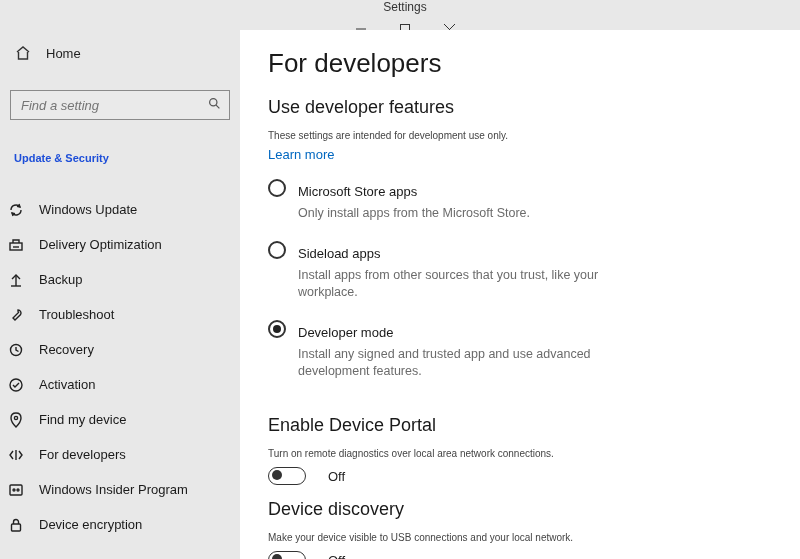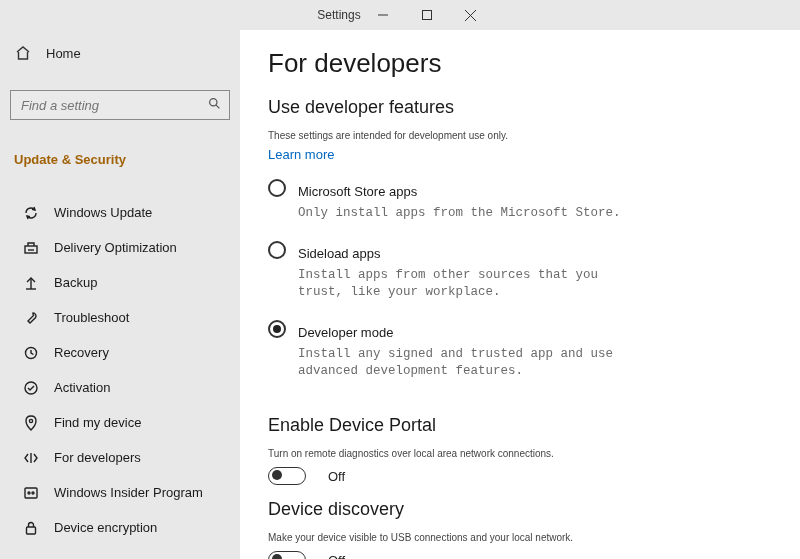--- a/index.html
+++ b/index.html
@@ -13,23 +13,24 @@
     height: 559px;
     overflow: hidden;
     position: relative;
   }
 
   
   .titlebar {
     height: 30px;
     display: flex;
     align-items: center;
-    justify-content: center;
+    justify-content: flex-start;
     background: #e8e8e8;
     padding-left: 10px;
+    flex-direction: column;
   }
   .titlebar .title {
     font-size: 12px;
     color: #333;
   }
   .winctrls { display: flex; }
   .winbtn {
     width: 44px;
     height: 30px;
     display: flex;
@@ -81,32 +82,32 @@
     outline: none;
     background: transparent;
     font-size: 13px;
     color: #333;
     font-style: italic;
   }
   .search .sicon { color: #555; font-size: 13px; }
 
   .category {
     font-weight: 600;
-    font-size: 13px;
+    font-size: 11px;
     padding: 0 14px 10px 14px;
-    color: #a16207;
+    color: #1d4ed8;
   }
 
   .navlist { display:flex; flex-direction:column; }
   .navitem {
     display: flex;
     align-items: center;
     gap: 14px;
     height: 35px;
-    padding: 0 10px 0 22px;
+    padding: 0 10px 0 7px;
     font-size: 13px;
     color: #1a1a1a;
   }
   .navitem .icon {
     width: 18px; height: 18px;
     display:flex; align-items:center; justify-content:center;
     color:#222;
   }
 
   
@@ -153,21 +154,20 @@
     background:#222;
   }
   .radio-body { padding-bottom: 14px; margin-top: 6px; }
   .radio-label { font-size: 13px; color:#1a1a1a; }
   .radio-sub  {
     font-size: 12.5px;
     color: #6b6b6b;
     margin-top: 6px;
     max-width: 340px;
     line-height: 1.35;
-    font-family: Liberation Mono, monospace;
   }
 
   .toggle-row { display:flex; align-items:center; gap:22px; margin: 8px 0 14px 0; }
   .toggle {
     width: 38px; height: 18px;
     border: 1.8px solid #333;
     border-radius: 10px;
     position: relative;
     background: transparent;
   }

